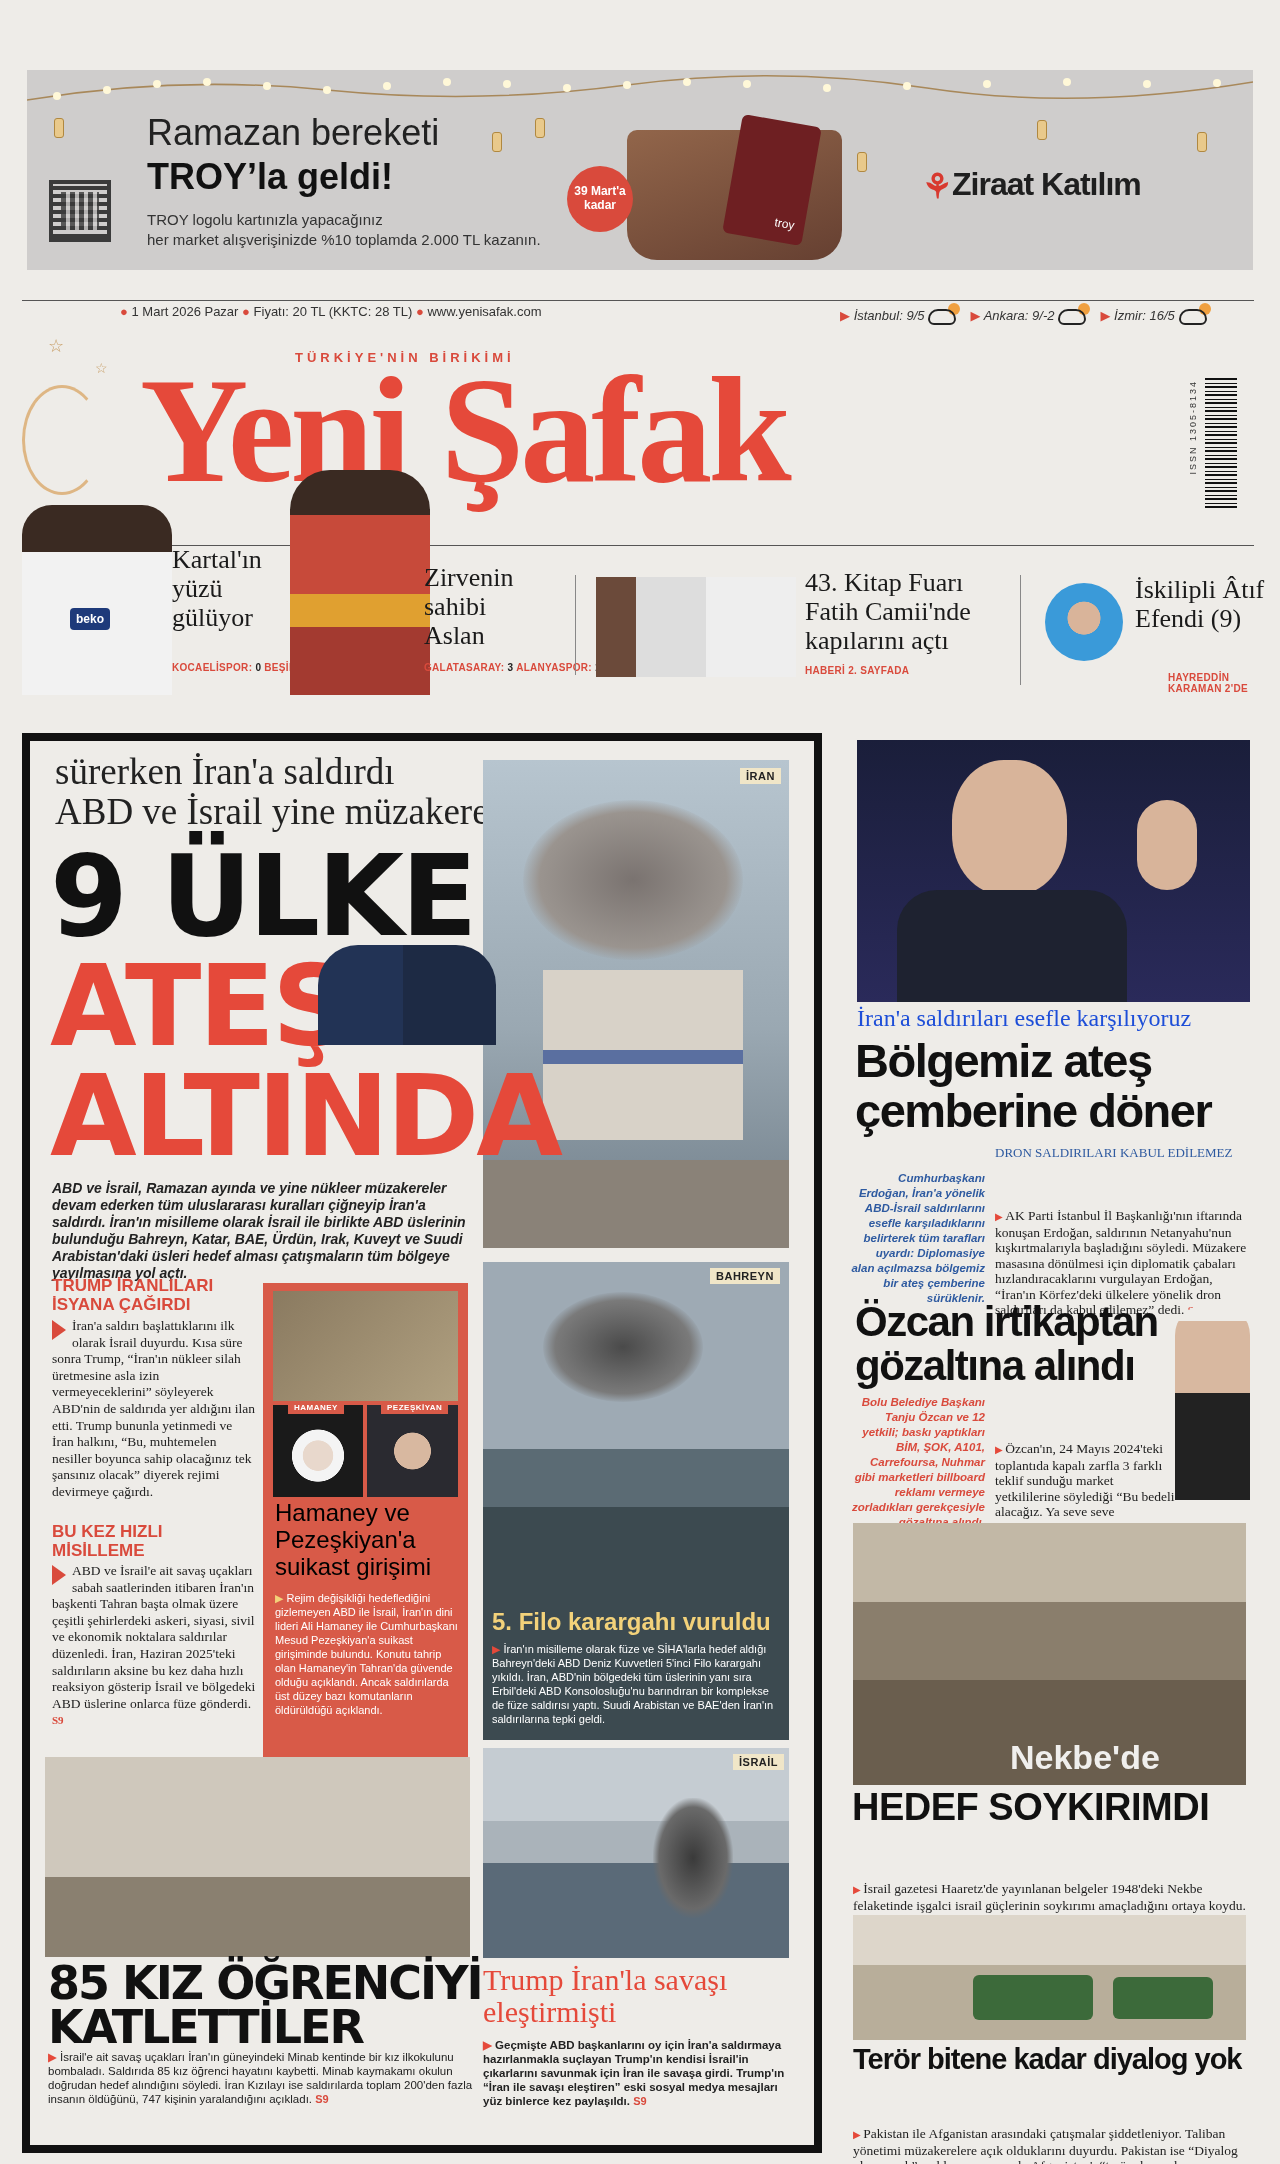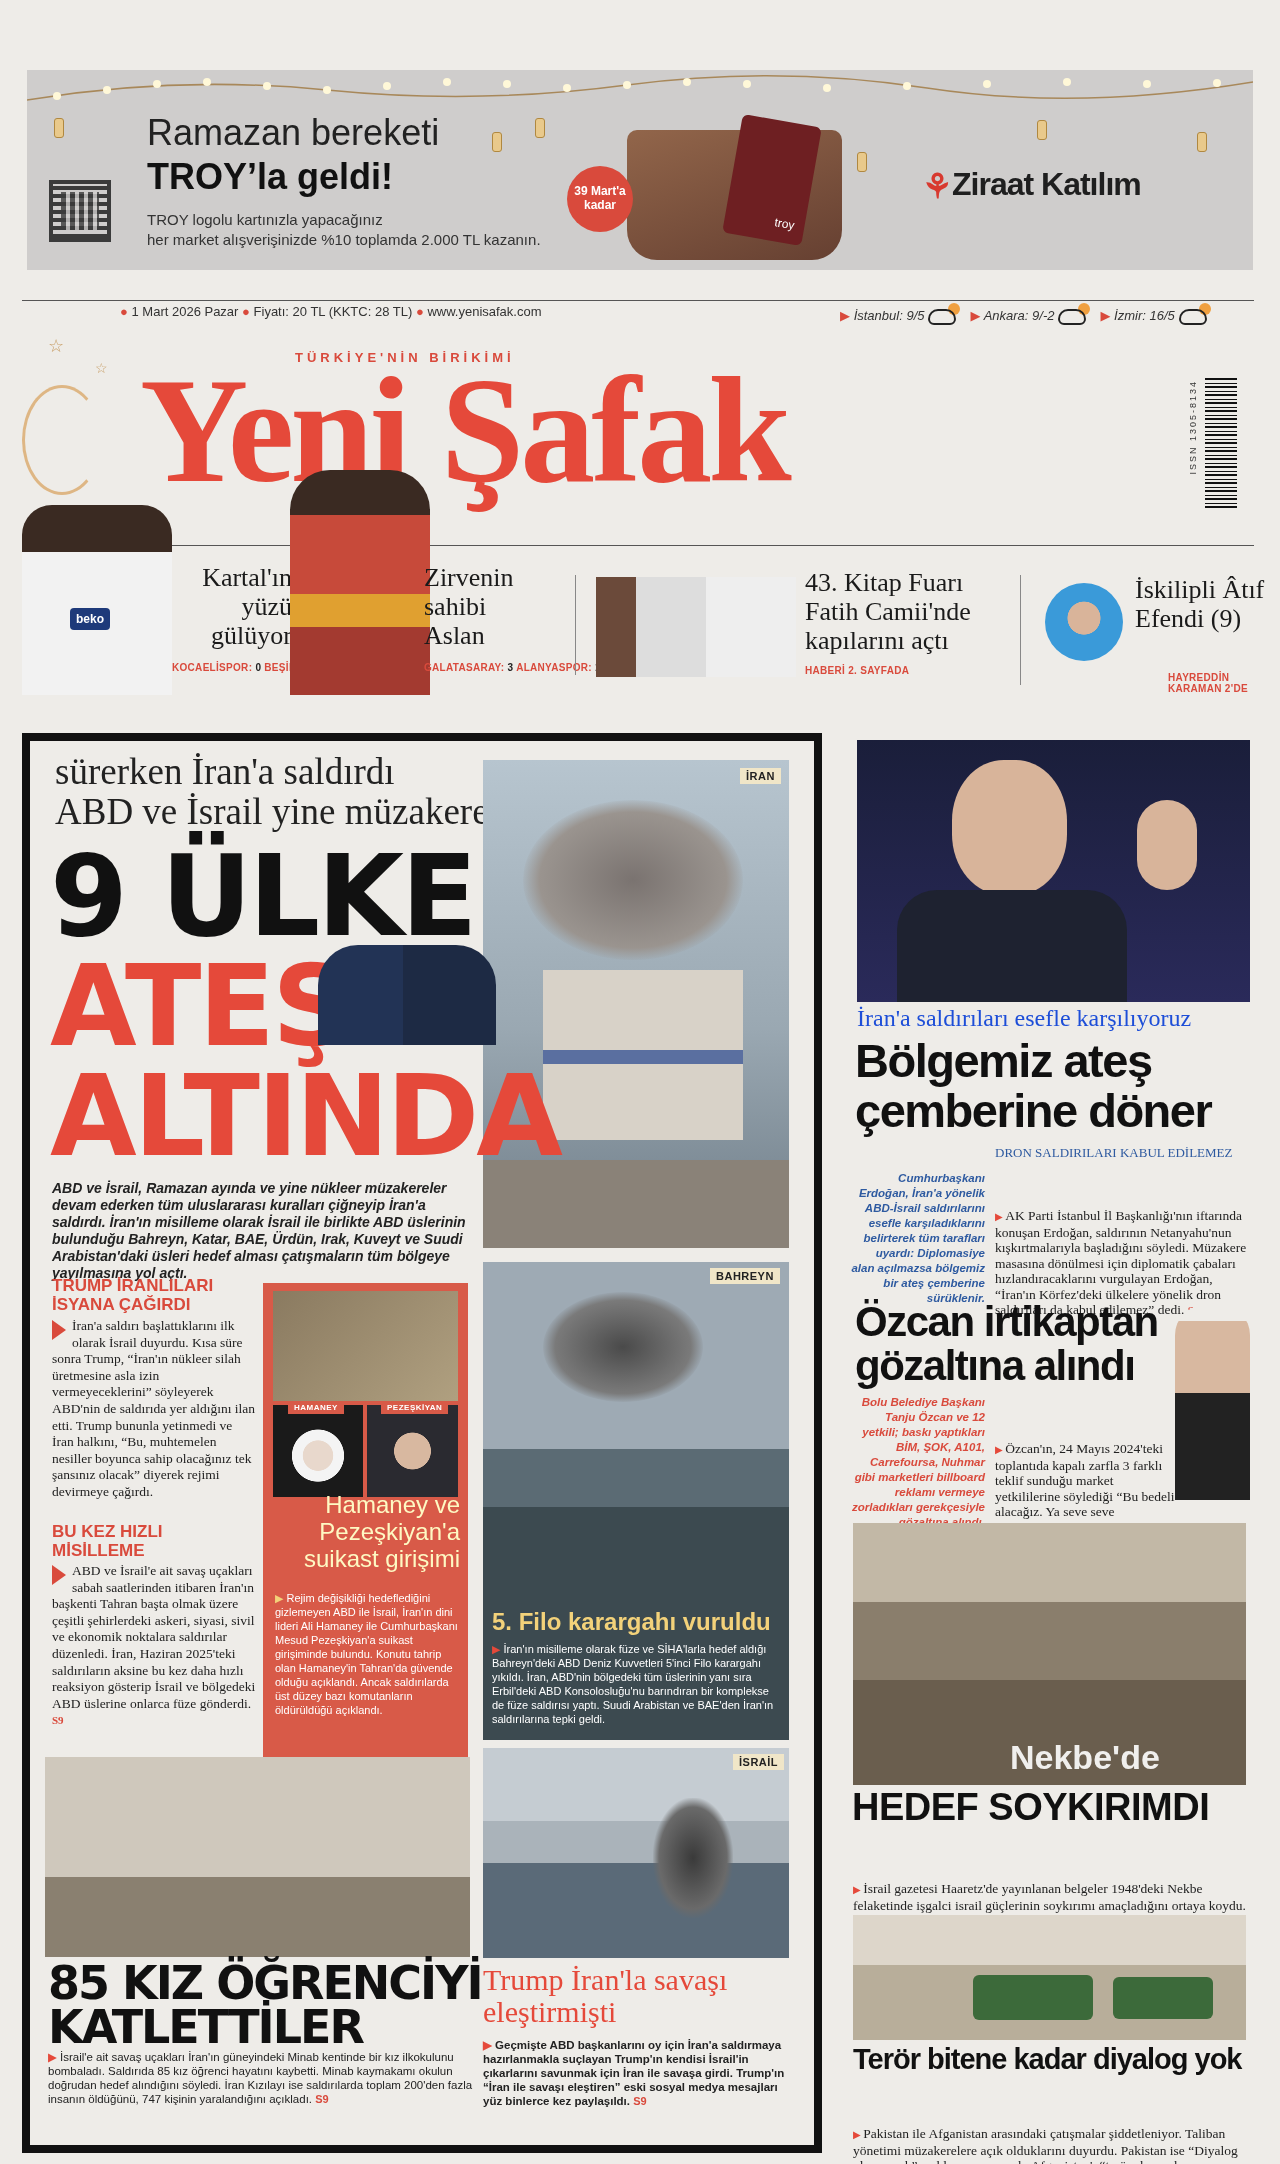--- a/index.html
+++ b/index.html
@@ -136,21 +136,21 @@
 <div class="abs" style="left:48px;top:335px;color:#c9a06a;font-size:18px;">☆</div>
 <div class="abs" style="left:95px;top:360px;color:#c9a06a;font-size:14px;">☆</div>
 <div class="abs logo">Yeni Şafak</div>
 <div class="abs tagline">TÜRKİYE'NİN BİRİKİMİ</div>
 <div class="abs barcode"></div>
 <div class="abs issn">ISSN 1305-8134</div>
 <div class="rule" style="left:22px;top:545px;width:1232px;height:1px;"></div>
 
 <div class="abs player1"></div>
 <div class="abs" style="left:70px;top:608px;width:40px;height:22px;background:#1e3a7a;color:#fff;font-size:12px;font-weight:bold;text-align:center;line-height:22px;border-radius:4px;">beko</div>
-<div class="abs teaser-head" style="left:172px;top:563px;width:120px;text-align:right;">Kartal'ın yüzü gülüyor</div>
+<div class="abs teaser-head" style="left:172px;top:545px;width:120px;">Kartal'ın yüzü gülüyor</div>
 <div class="abs score" style="left:172px;top:662px;">
   <span>KOCAELİSPOR:</span> <b>0</b> <span>BEŞİKTAŞ:</span> <b>1</b>
 </div>
 <div class="abs player2"></div>
 <div class="abs teaser-head" style="left:424px;top:563px;width:120px;">Zirvenin sahibi Aslan</div>
 <div class="abs score" style="left:424px;top:662px;">
   <span>GALATASARAY:</span> <b>3</b> <span>ALANYASPOR:</span> <b>1</b>
 </div>
 <div class="vsep" style="left:575px;top:575px;height:100px;"></div>
 <div class="abs photo" style="left:596px;top:577px;width:200px;height:100px;background:linear-gradient(90deg,#6b4a3a 0 20%,#ddd 20% 55%,#eee 55%);"></div>
@@ -190,21 +190,21 @@
   <div>MİSİLLEME</div>
 </div>
 <div class="abs body" style="left:52px;top:1563px;width:205px;"><span class="tri"></span><span>ABD ve İsrail'e ait savaş uçakları sabah saatlerinden itibaren İran'ın başkenti Tahran başta olmak üzere çeşitli şehirlerdeki askeri, siyasi, sivil ve ekonomik noktalara saldırılar düzenledi. İran, Haziran 2025'teki saldırıların aksine bu kez daha hızlı reaksiyon gösterip İsrail ve bölgedeki ABD üslerine onlarca füze gönderdi.</span> <span class="pageref">S9</span></div>
 
 <div class="abs redbox">
   <div style="position:absolute;left:10px;top:8px;width:185px;height:110px;background:linear-gradient(135deg,#8a7a60,#b0a080);"></div>
   <div style="position:absolute;left:10px;top:122px;width:90px;height:92px;background:radial-gradient(circle at 50% 55%,#e8d8cc 0 22%,#f4f4f4 23% 38%,#1a1a1a 39%);"></div>
   <div style="position:absolute;left:104px;top:122px;width:91px;height:92px;background:radial-gradient(circle at 50% 50%,#d8b8a0 0 28%,#2a2a30 29%);"></div>
   <div class="tag" style="left:25px;top:118px;background:#d85a48;color:#fff;font-size:8px;">HAMANEY</div>
   <div class="tag" style="left:118px;top:118px;background:#d85a48;color:#fff;font-size:8px;">PEZEŞKİYAN</div>
-  <div style="position:absolute;left:12px;top:208px;width:185px;color:#fef9c3;font-size:24px;line-height:27px;text-align:right;">Hamaney ve Pezeşkiyan'a suikast girişimi</div>
+  <div style="position:absolute;left:12px;top:216px;width:185px;color:#000000;font-size:24px;line-height:27px;">Hamaney ve Pezeşkiyan'a suikast girişimi</div>
   <div style="position:absolute;left:12px;top:308px;width:185px;color:#fff;font-size:11px;line-height:14px;"><span style="color:#f3d27a;">▶ </span><span>Rejim değişikliği hedeflediğini gizlemeyen ABD ile İsrail, İran'ın dini lideri Ali Hamaney ile Cumhurbaşkanı Mesud Pezeşkiyan'a suikast girişiminde bulundu. Konutu tahrip olan Hamaney'in Tahran'da güvende olduğu açıklandı. Ancak saldırılarda üst düzey bazı komutanların öldürüldüğü açıklandı.</span></div>
 </div>
 
 <div class="abs photo" style="left:483px;top:1262px;width:306px;height:340px;background:linear-gradient(180deg,#9eaab4 0 55%,#5b6b74 55% 72%,#3c4a50 72%);">
   <div style="position:absolute;left:60px;top:30px;width:160px;height:110px;border-radius:50%;background:radial-gradient(#4a4a4a,#7a7a7a 60%,transparent 72%);"></div>
 </div>
 <div class="tag" style="left:710px;top:1268px;">BAHREYN</div>
 <div class="abs" style="left:483px;top:1600px;width:306px;height:140px;background:#3c4a50;"></div>
 <div class="abs" style="left:492px;top:1608px;font-size:24px;font-weight:bold;color:#f3d27a;">5. Filo karargahı vuruldu</div>
 <div class="abs" style="left:492px;top:1642px;width:290px;font-size:11px;line-height:14px;color:#fff;"><span style="color:#e5493a;">▶ </span><span>İran'ın misilleme olarak füze ve SİHA'larla hedef aldığı Bahreyn'deki ABD Deniz Kuvvetleri 5'inci Filo karargahı yıkıldı. İran, ABD'nin bölgedeki tüm üslerinin yanı sıra Erbil'deki ABD Konsolosluğu'nu barındıran bir komplekse de füze saldırısı yaptı. Suudi Arabistan ve BAE'den İran'ın saldırılarına tepki geldi.</span></div>

